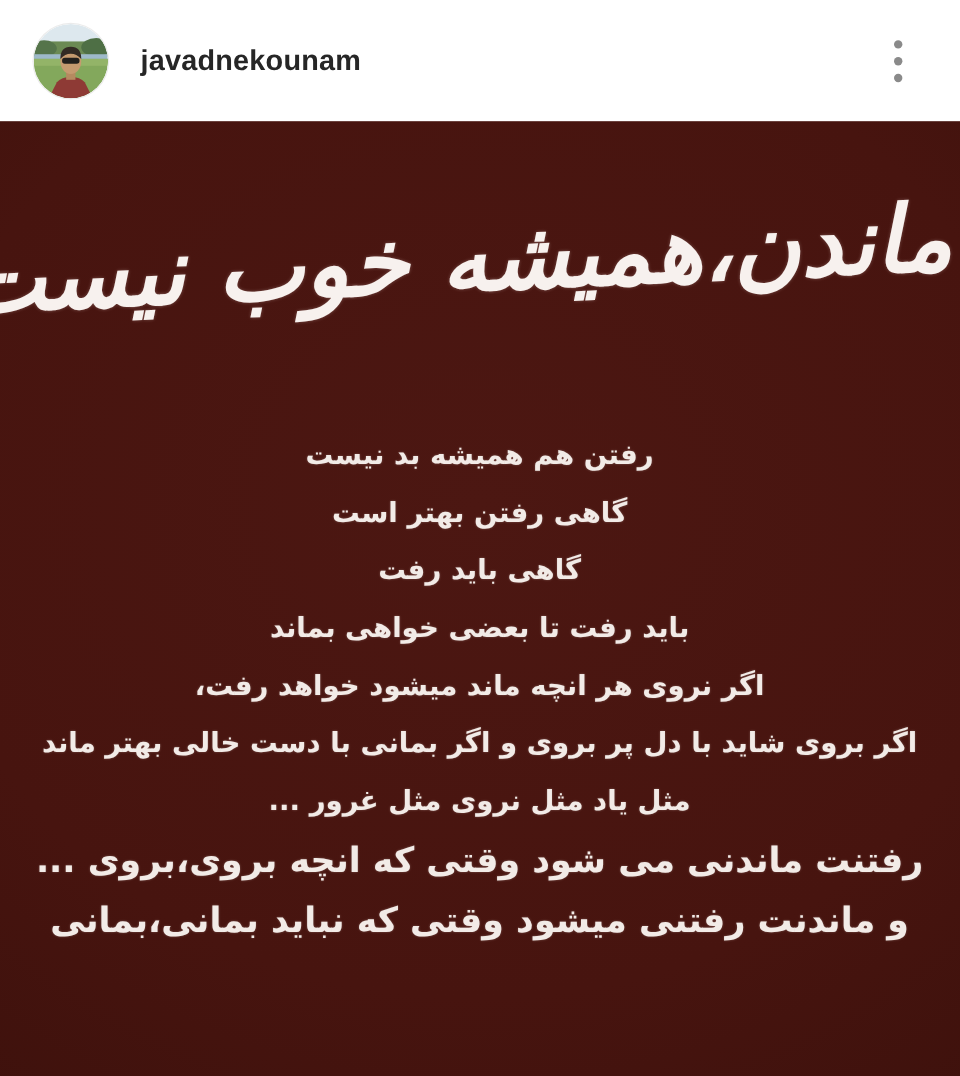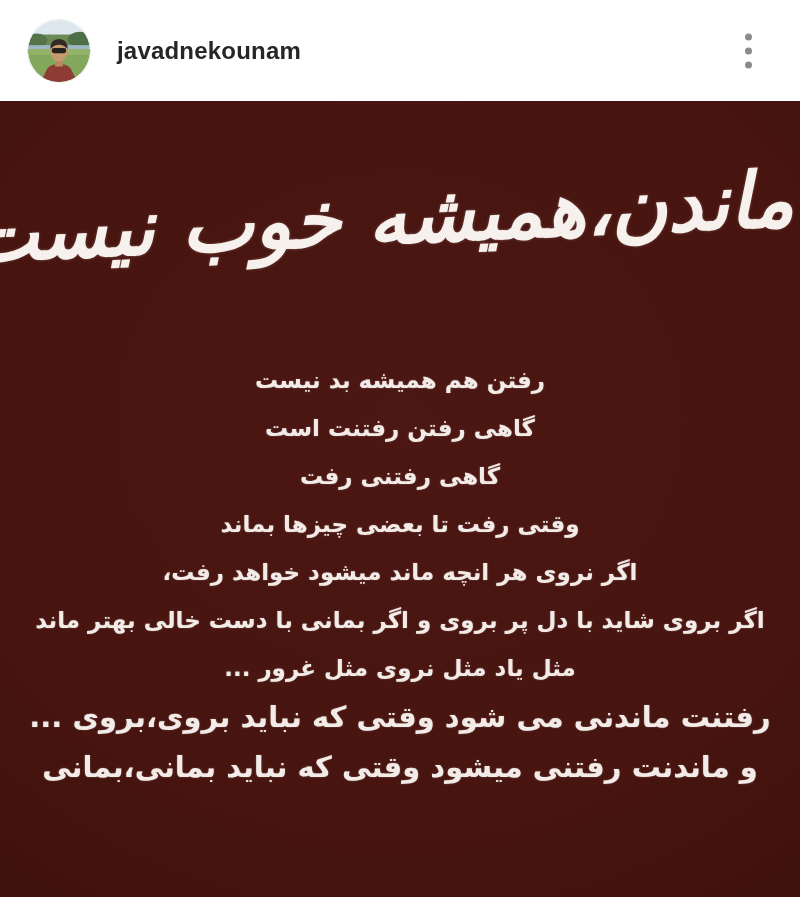--- a/index.html
+++ b/index.html
@@ -108,24 +108,24 @@
       <span class="dot"></span>
       <span class="dot"></span>
       <span class="dot"></span>
     </button>
   </div>
 
   <div class="image">
     <div class="calli-title">ماندن،همیشه خوب نیست</div>
     <div class="lines">
       <div class="line">رفتن هم همیشه بد نیست</div>
-      <div class="line">گاهی رفتن رفتنت است</div>
-      <div class="line">گاهی رفتنی رفت</div>
-      <div class="line">وقتی رفت تا بعضی چیزها بماند</div>
+      <div class="line">گاهی رفتن بهتر است</div>
+      <div class="line">گاهی باید رفت</div>
+      <div class="line">باید رفت تا بعضی خواهی بماند</div>
       <div class="line">اگر نروی هر انچه ماند میشود خواهد رفت،</div>
       <div class="line">اگر بروی شاید با دل پر بروی و اگر بمانی با دست خالی بهتر ماند</div>
       <div class="line">مثل یاد مثل نروی مثل غرور ...</div>
-      <div class="line large">رفتنت ماندنی می شود وقتی که نباید بروی،بروی ...</div>
+      <div class="line large">رفتنت ماندنی می شود وقتی که انچه بروی،بروی ...</div>
       <div class="line large">و ماندنت رفتنی میشود وقتی که نباید بمانی،بمانی</div>
     </div>
   </div>
 
 </div>
 
 </body></html>

